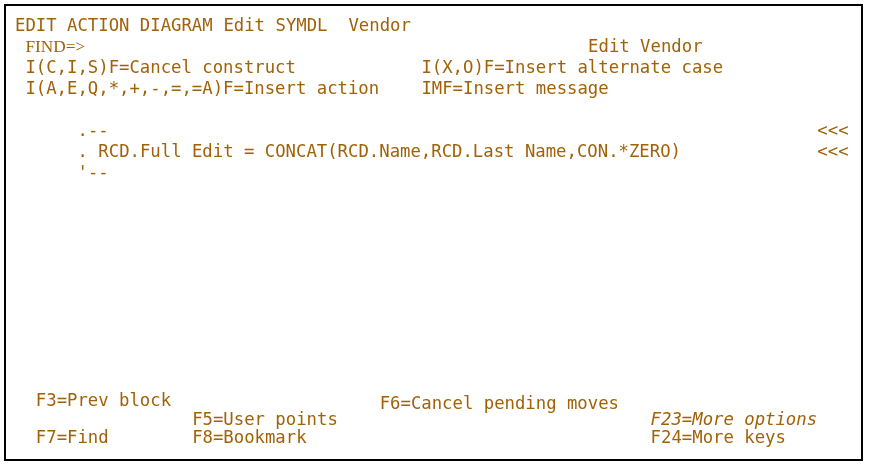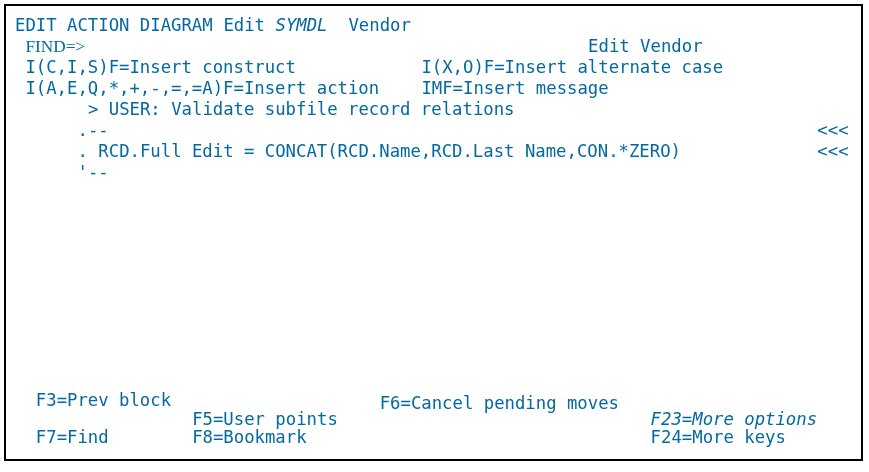--- a/index.html
+++ b/index.html
@@ -30,41 +30,40 @@
     top: 0;
     width: 100%;
     height: 100%;
     overflow: hidden;
   }
   .seg {
     position: absolute;
     font-family: "DejaVu Sans Mono", "Liberation Mono", monospace;
     font-size: 17.3px;
     line-height: 1;
-    color: #0369a1;
+    color: #a16207;
     white-space: pre;
     letter-spacing: 0;
   }
 </style>
 </head>
 <body>
 
 <div class="frame">
   <div class="screen" id="screen">
       <span class="seg" style="left: 9px; top: 11px;">EDIT ACTION DIAGRAM</span>
       <span class="seg" style="left: 217.4px; top: 11px;">Edit</span>
-      <span class="seg" style="left: 269.5px; top: 11px; font-style: italic;">SYMDL</span>
+      <span class="seg" style="left: 269.5px; top: 11px;">SYMDL</span>
       <span class="seg" style="left: 342.44px; top: 11px;">Vendor</span>
       <span class="seg" style="left: 19.42px; top: 32px; font-family: Liberation Serif, serif;">FIND=&gt;</span>
       <span class="seg" style="left: 582.1px; top: 32px;">Edit Vendor</span>
-      <span class="seg" style="left: 19.42px; top: 53px;">I(C,I,S)F=Insert construct</span>
+      <span class="seg" style="left: 19.42px; top: 53px;">I(C,I,S)F=Cancel construct</span>
       <span class="seg" style="left: 415.38px; top: 53px;">I(X,O)F=Insert alternate case</span>
       <span class="seg" style="left: 19.42px; top: 74px;">I(A,E,Q,*,+,-,=,=A)F=Insert action</span>
       <span class="seg" style="left: 415.38px; top: 74px; text-align: right;">IMF=Insert message</span>
-      <span class="seg" style="left: 81.94px; top: 95px;">&gt; USER: Validate subfile record relations</span>
       <span class="seg" style="left: 71.52px; top: 116px;">.--</span>
       <span class="seg" style="left: 811.34px; top: 116px;">&lt;&lt;&lt;</span>
       <span class="seg" style="left: 71.52px; top: 137px;">. RCD.Full Edit = CONCAT(RCD.Name,RCD.Last Name,CON.*ZERO)</span>
       <span class="seg" style="left: 811.34px; top: 137px;">&lt;&lt;&lt;</span>
       <span class="seg" style="left: 71.52px; top: 158px;">'--</span>
       <span class="seg" style="left: 29.84px; top: 386px;">F3=Prev block</span>
       <span class="seg" style="left: 186.14px; top: 405px;">F5=User points</span>
       <span class="seg" style="left: 373.7px; top: 389px;">F6=Cancel pending moves</span>
       <span class="seg" style="left: 644.62px; top: 405px; font-style: italic;">F23=More options</span>
       <span class="seg" style="left: 29.84px; top: 423px;">F7=Find</span>

